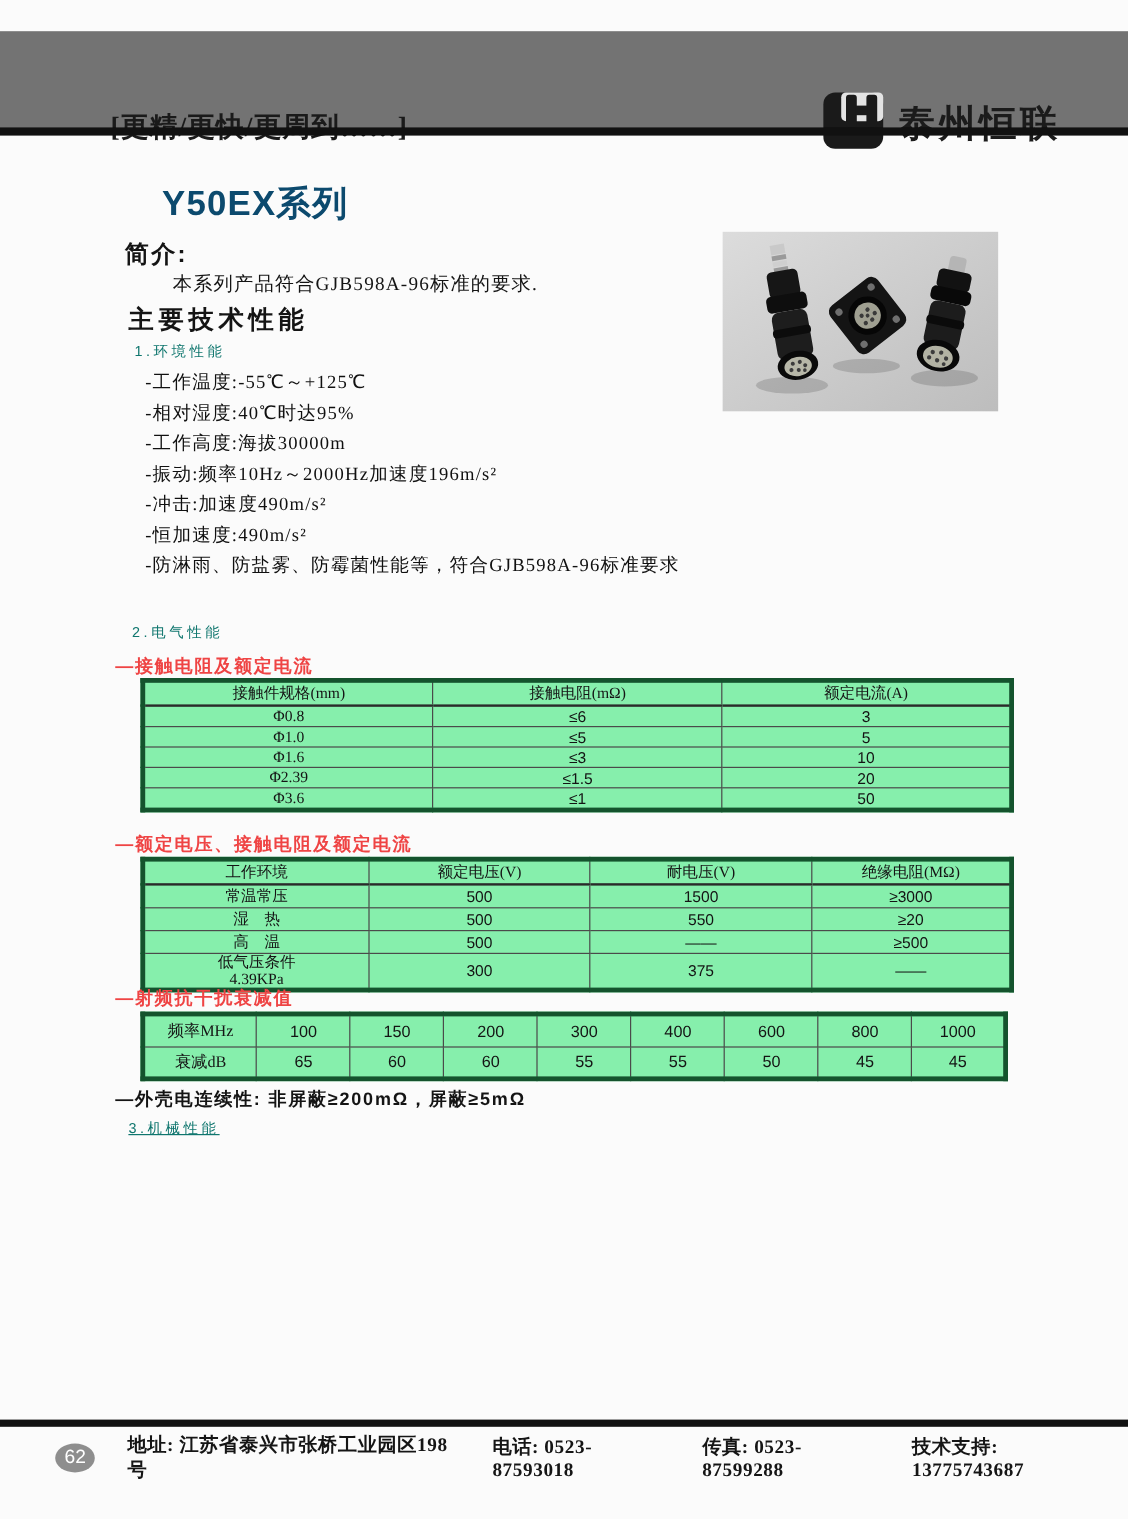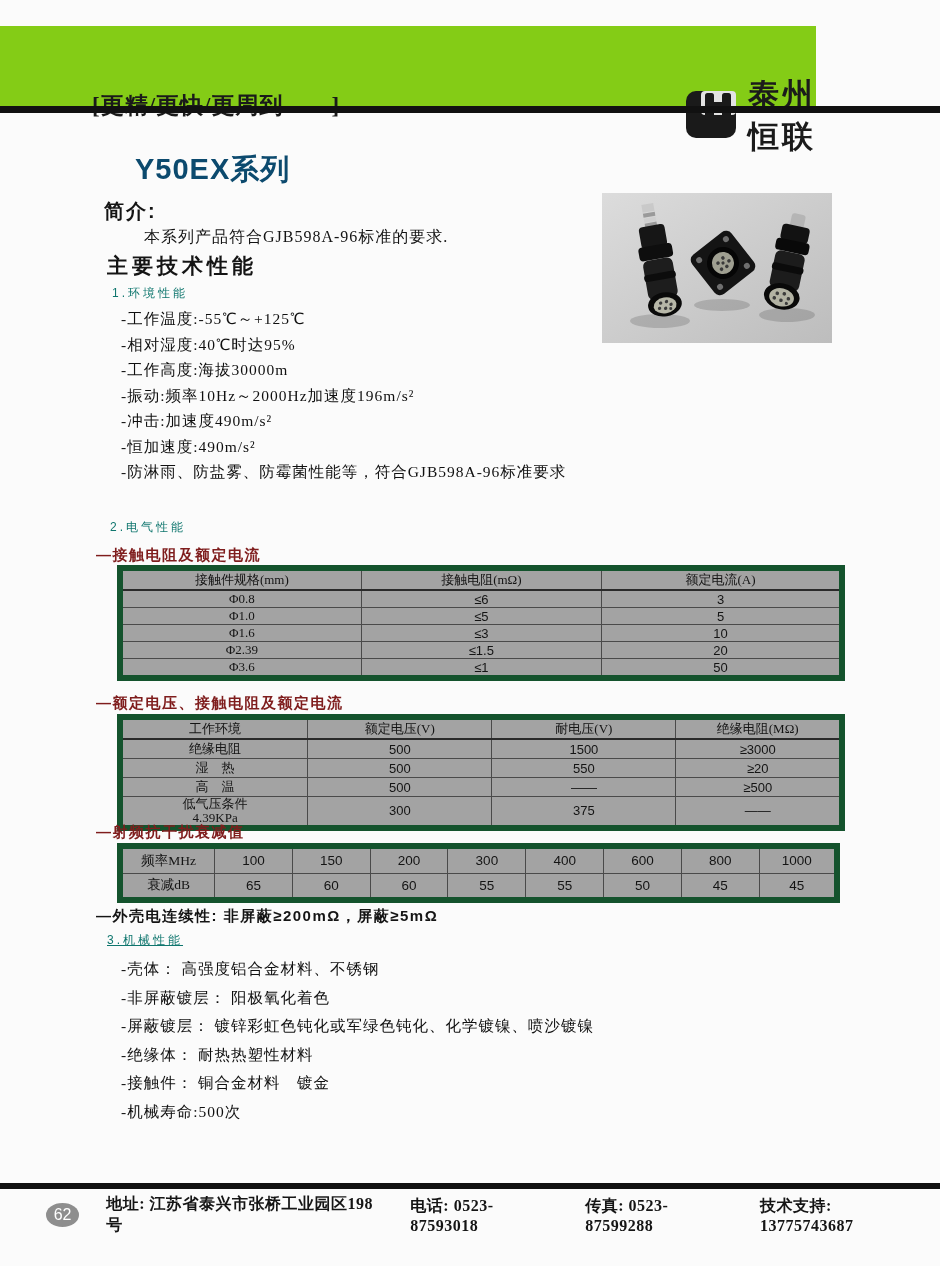--- a/index.html
+++ b/index.html
@@ -1,21 +1,21 @@
 <!DOCTYPE html>
 <html><head>
 <meta charset="utf-8">
 <style>
   * { margin:0; padding:0; box-sizing:border-box; }
   html,body { background:#efefef; }
   body { font-family:"Liberation Serif", serif; color:#141414; }
   .page { position:relative; width:940px; height:1266px; margin:0 auto; background:#fbfbfb; overflow:hidden; }
 
   
-  .band { position:absolute; left:0; top:26px; width:816px; height:80px; background:#84cc16; }
+  .band { position:absolute; left:0; top:26px; width:940px; height:80px; background:#737373; }
   .slogan { position:absolute; left:92px; top:64px; font-family:"Liberation Serif",serif; font-weight:700; font-size:23px; letter-spacing:1px; color:#1a1a1a; }
   .brand { position:absolute; left:686px; top:48px; display:flex; align-items:center; gap:9px; }
   .brand-name { font-family:"Liberation Sans",sans-serif; font-weight:700; font-size:31px; letter-spacing:3px; color:#1b1b1b; }
   .bar-top { position:absolute; left:0; top:106px; width:940px; height:7px; background:#111; }
   .bar-bottom { position:absolute; left:0; top:1183px; width:940px; height:6px; background:#111; }
 
   
   .title { position:absolute; left:103px; top:150px; font-family:"Liberation Sans",sans-serif; font-weight:700; font-size:29px; letter-spacing:1px; color:#0c4a6e;margin-left:32px; }
   .h-intro { position:absolute; left:104px; top:198px; font-family:"Liberation Sans",sans-serif; font-weight:700; font-size:20px; letter-spacing:2px; }
   .intro-body { position:absolute; left:144px; top:227px; font-size:16px; letter-spacing:1px; }
@@ -26,28 +26,28 @@
   .h-mech { left:107px; top:932px;text-decoration:underline; }
 
   
   .plist { position:absolute; list-style:none; font-size:15.5px; letter-spacing:1px; color:#101010; }
   .env-list { left:121px; top:309px; width:520px; }
   .env-list li { line-height:19px; margin-bottom:6.5px; }
   .mech-list { left:121px; top:959px; width:620px; }
   .mech-list li { line-height:20px; margin-bottom:8.5px; }
 
   
-  .tcap { position:absolute; font-family:"Liberation Sans",sans-serif; font-weight:700; font-size:15px; letter-spacing:1.5px; color:#7f1d1d; }
+  .tcap { position:absolute; font-family:"Liberation Sans",sans-serif; font-weight:700; font-size:15px; letter-spacing:1.5px; color:#ef4444; }
   .cap1 { left:96px; top:546px; }
   .cap2 { left:96px; top:694px; }
   .cap3 { left:96px; top:823px; }
   .note { position:absolute; left:96px; top:907px; font-family:"Liberation Sans",sans-serif; font-weight:700; font-size:15px; letter-spacing:1.5px; }
 
   
-  table.tbl { position:absolute; border-collapse:collapse; table-layout:fixed; background:#a3a3a3; border:6px solid #14532d; }
+  table.tbl { position:absolute; border-collapse:collapse; table-layout:fixed; background:#86efac; border:4px solid #14532d; }
   .tbl th, .tbl td { border:1px solid #4a4a4a; text-align:center; vertical-align:middle; padding:0; font-weight:400; }
   .tbl th { font-family:"Liberation Serif",serif; }
   .tbl td { font-family:"Liberation Sans",sans-serif; }
   .tbl thead th { border-bottom:2px solid #2a2a2a; }
   .t1 { left:117px; top:565px; width:728px; }
   .t1 th, .t1 td { height:15px; font-size:13px; }
   .t1 thead th { height:17px; }
   .t1 th:nth-child(1){width:33.4%} .t1 th:nth-child(2){width:33.3%} .t1 th:nth-child(3){width:33.3%}
   .t2 { left:117px; top:714px; width:728px; }
   .t2 th, .t2 td { height:15px; font-size:13px; }
@@ -214,21 +214,21 @@
       <thead>
         <tr>
           <th>工作环境</th>
           <th>额定电压(V)</th>
           <th>耐电压(V)</th>
           <th>绝缘电阻(MΩ)</th>
         </tr>
       </thead>
       <tbody>
         <tr>
-          <th>绝缘电阻</th>
+          <th>常温常压</th>
           <td>500</td>
           <td>1500</td>
           <td>≥3000</td>
         </tr>
         <tr>
           <th>湿　热</th>
           <td>500</td>
           <td>550</td>
           <td>≥20</td>
         </tr>
@@ -271,28 +271,20 @@
           <td>50</td>
           <td>45</td>
           <td>45</td>
         </tr>
       </tbody>
     </table>
 
   <div class="note">—外壳电连续性: 非屏蔽≥200mΩ，屏蔽≥5mΩ</div>
 
   <div class="h-sec h-mech">3.机械性能</div>
-  <ul class="plist mech-list">
-      <li>-壳体： 高强度铝合金材料、不锈钢</li>
-      <li>-非屏蔽镀层： 阳极氧化着色</li>
-      <li>-屏蔽镀层： 镀锌彩虹色钝化或军绿色钝化、化学镀镍、喷沙镀镍</li>
-      <li>-绝缘体： 耐热热塑性材料</li>
-      <li>-接触件： 铜合金材料　镀金</li>
-      <li>-机械寿命:500次</li>
-    </ul>
 
   <div class="bar-bottom"></div>
   <div class="footer">
     <span class="page-badge">62</span>
     <span>地址: 江苏省泰兴市张桥工业园区198号</span>
     <span>电话: 0523-87593018</span>
     <span>传真: 0523-87599288</span>
     <span>技术支持: 13775743687</span>
   </div>
 

